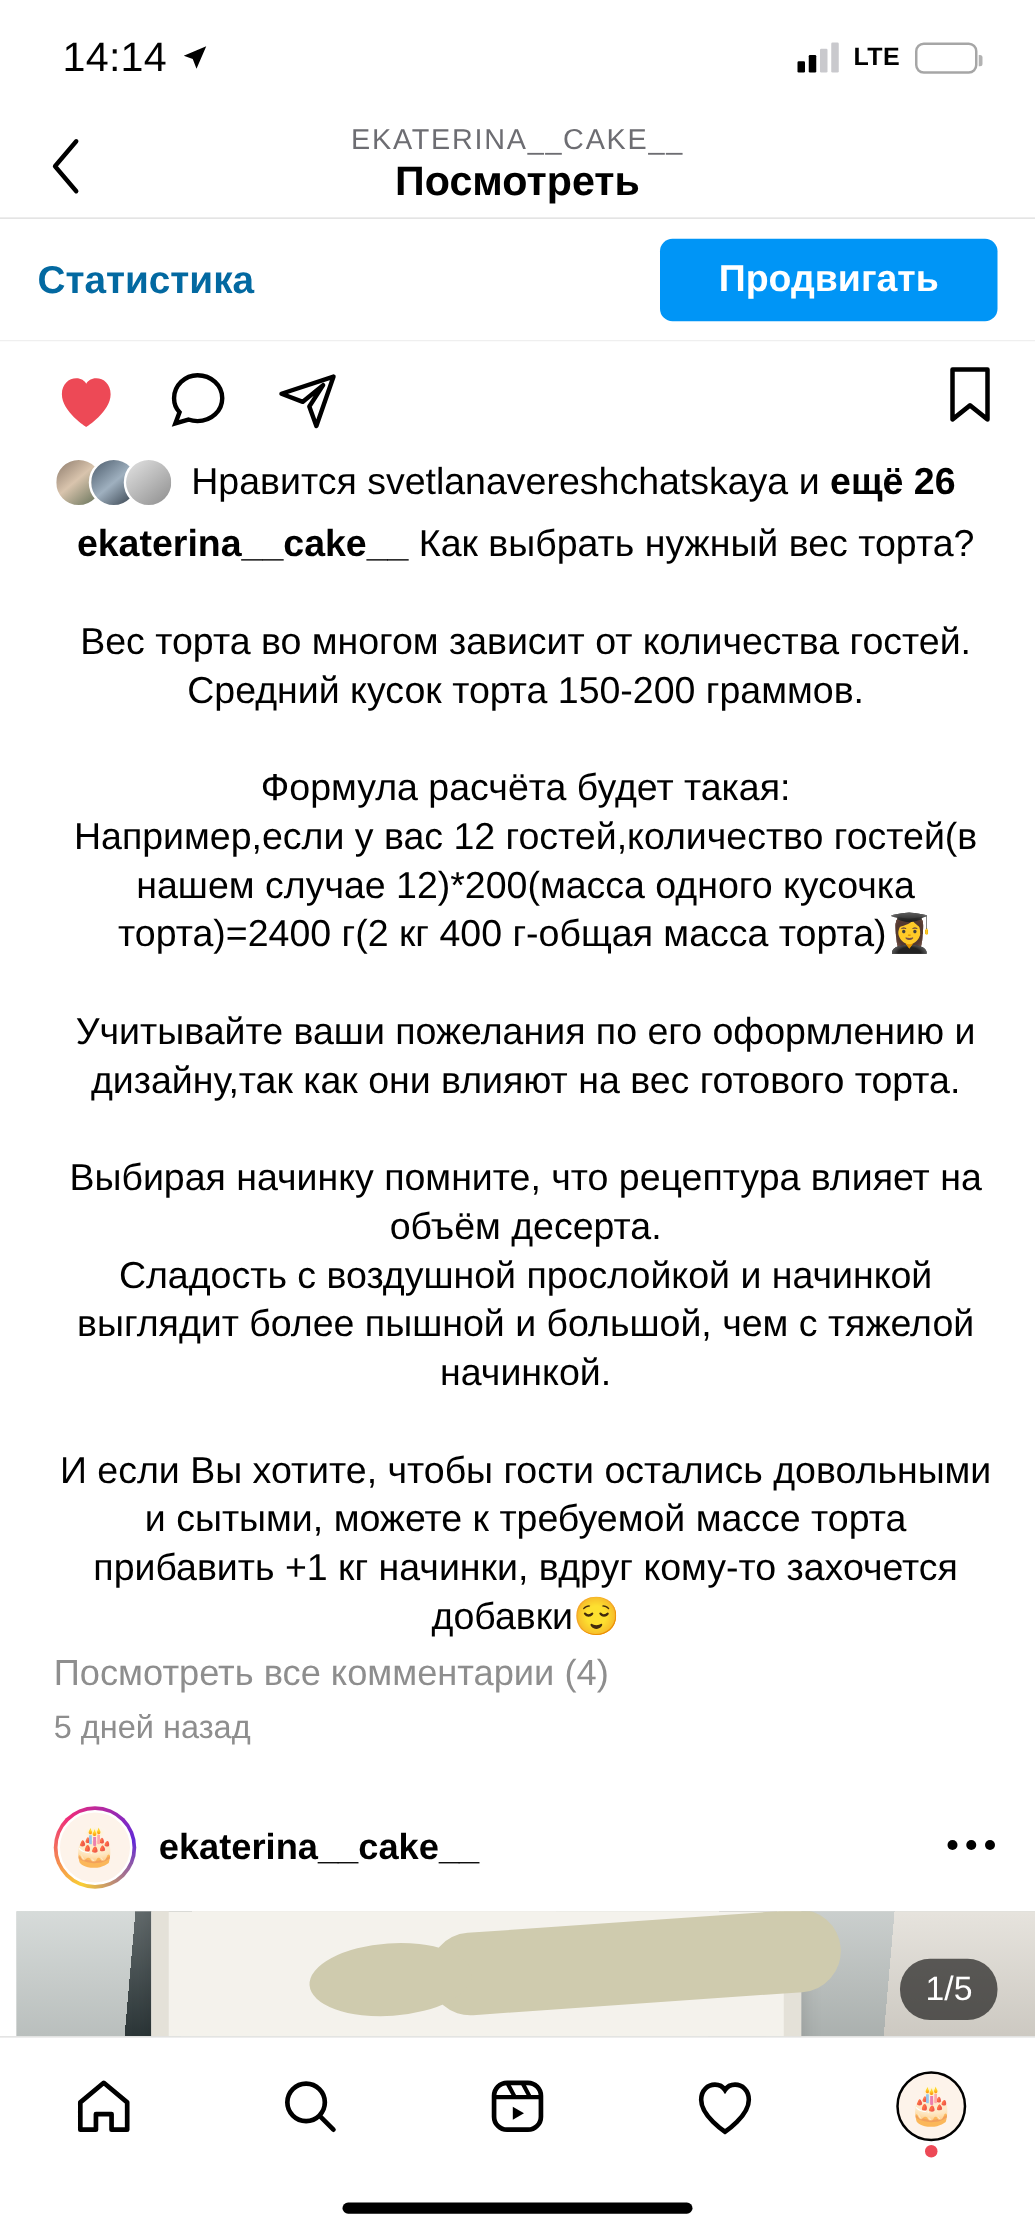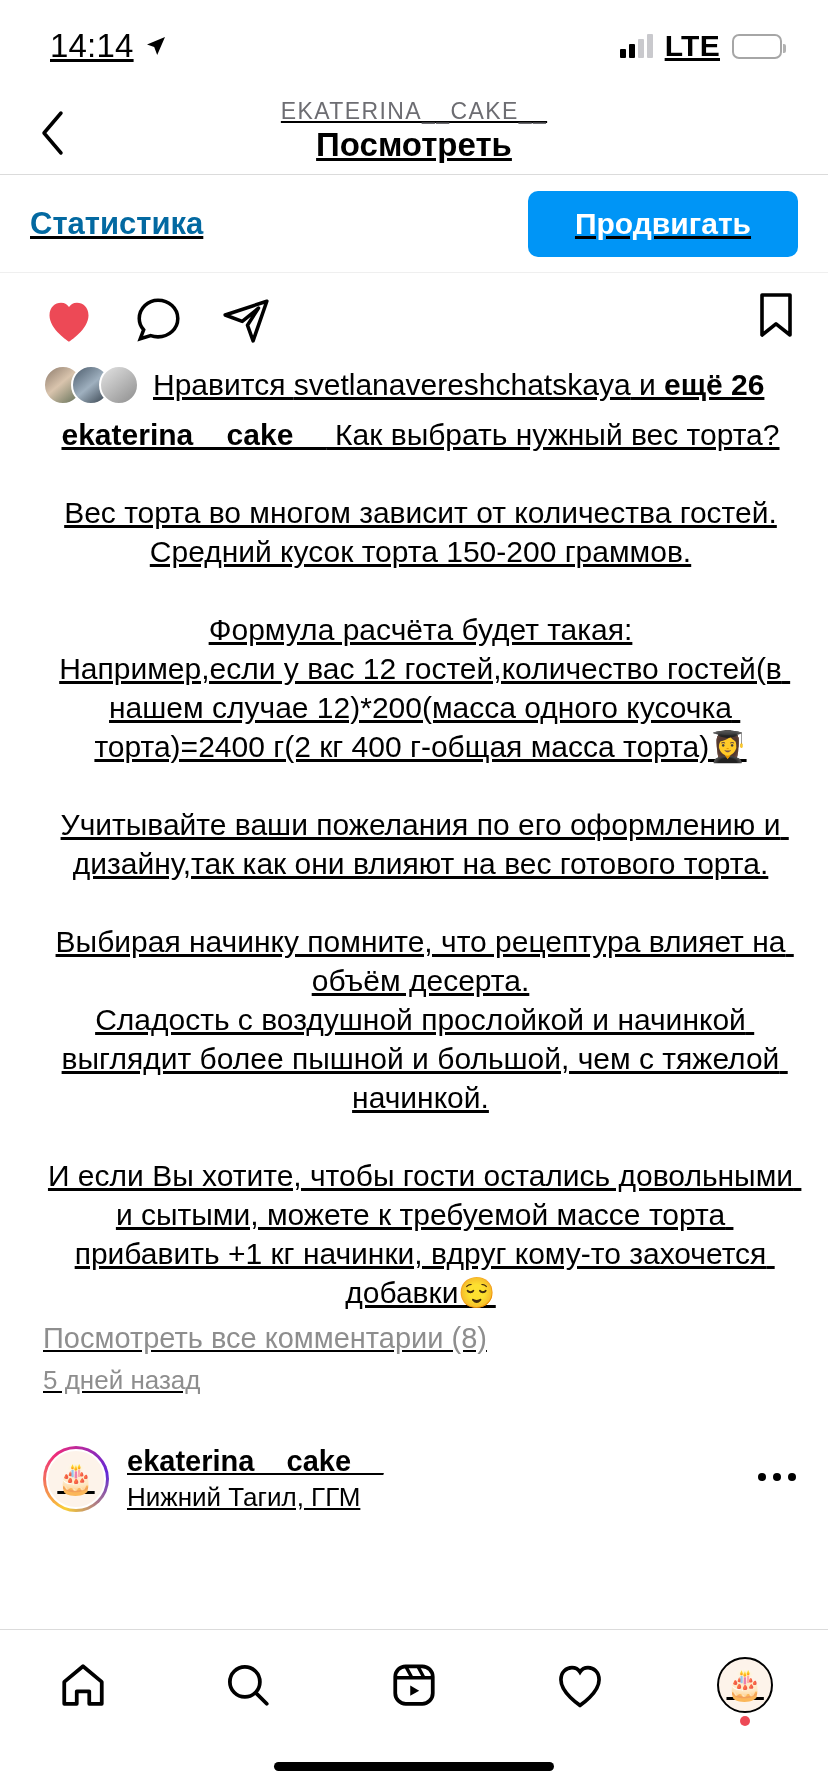--- a/index.html
+++ b/index.html
@@ -15,21 +15,20 @@
     overflow: hidden;
     position: relative;
   }
   .phone {
     width: 828px;
     height: 1792px;
     position: relative;
     display: flex;
     flex-direction: column;
     background: #ffffff;
-    text-decoration: underline;
   }
 
   
   .statusbar {
     height: 92px;
     flex: 0 0 92px;
     display: flex;
     align-items: center;
     justify-content: space-between;
     padding: 0 46px 0 50px;
@@ -61,21 +60,21 @@
     display: block;
     width: 6px;
     background: #000;
     border-radius: 1px;
   }
   .signal i:nth-child(1) { height: 9px; }
   .signal i:nth-child(2) { height: 14px; }
   .signal i:nth-child(3) { height: 19px; background: #c9c9cd; }
   .signal i:nth-child(4) { height: 24px; background: #c9c9cd; }
   .lte {
-    font-size: 30px;
+    font-size: 20px;
     font-weight: 600;
     letter-spacing: 0.3px;
   }
   .battery {
     width: 50px;
     height: 25px;
     border: 2px solid rgba(0,0,0,0.35);
     border-radius: 7px;
     position: relative;
     box-sizing: border-box;
@@ -508,42 +507,47 @@
 Формула расчёта будет такая:
 Например,если у вас 12 гостей,количество гостей(в нашем случае 12)*200(масса одного кусочка торта)=2400 г(2 кг 400 г-общая масса торта)👩‍🎓
 
 Учитывайте ваши пожелания по его оформлению и дизайну,так как они влияют на вес готового торта.
 
 Выбирая начинку помните, что рецептура влияет на объём десерта.
 Сладость с воздушной прослойкой и начинкой выглядит более пышной и большой, чем с тяжелой начинкой.
 
 И если Вы хотите, чтобы гости остались довольными и сытыми, можете к требуемой массе торта прибавить +1 кг начинки, вдруг кому-то захочется добавки😌</span></div>
 
-    <div class="comments-link">Посмотреть все комментарии (8)</div>
+    <div class="comments-link">Посмотреть все комментарии (4)</div>
 
 
     <div class="timestamp">5 дней назад</div>
 
     <div class="post-header">
       <span class="avatar-ring">
         <span class="avatar-inner">
             <span class="cake-glyph">🎂</span>
           </span>
       </span>
       <span class="post-header-text">
         <span class="ph-user">ekaterina__cake__</span>
-        <span class="ph-loc">Нижний Тагил, ГГМ</span>
       </span>
       <span class="more-dots">
           <i></i>
           <i></i>
           <i></i>
         </span>
     </div>
 
+    <div class="media">
+      <span class="media-photo"></span>
+      <span class="media-bowl"></span>
+      <span class="media-spoon"></span>
+      <span class="media-counter">1/5</span>
+    </div>
 
   </div>
 
   <div class="tabbar">
     <span class="tab">
       <svg width="50" height="50" viewBox="0 0 24 24">
           <path d="M3 10.5 12 3l9 7.5V21h-6v-6H9v6H3z" fill="none" stroke="#000" stroke-width="1.8" stroke-linejoin="round"></path>
         </svg>
     </span>
     <span class="tab">

